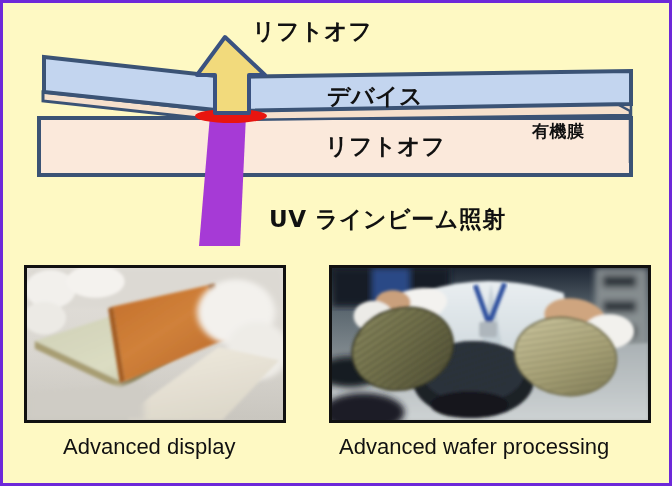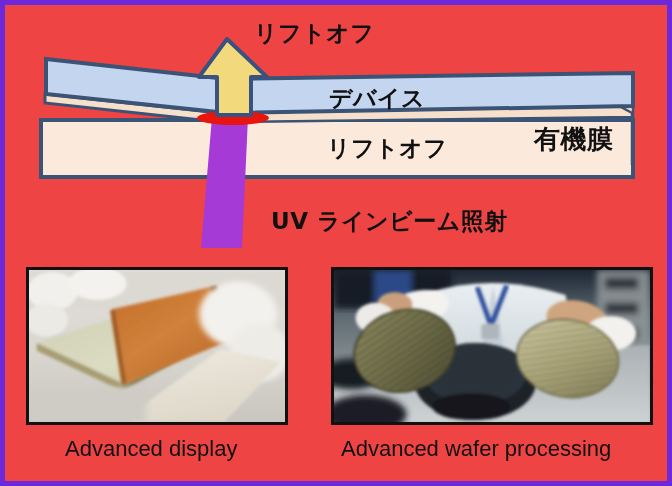--- a/index.html
+++ b/index.html
@@ -4,22 +4,22 @@
 <style>
   html, body {
     margin: 0;
     padding: 0;
     background: #ffffff;
   }
   #slide {
     position: relative;
     width: 672px;
     height: 486px;
-    background: #ef4444;
-    border: 5px solid #6d28d9;
+    background: #fef9c3;
+    border: 3px solid #6d28d9;
     box-sizing: border-box;
     overflow: hidden;
     font-family: "Liberation Sans", "DejaVu Sans", sans-serif;
   }
 
   
   #diagram {
     position: absolute;
     left: 0; top: 0;
     width: 666px; height: 252px;
@@ -42,21 +42,21 @@
   #label-device {
     left: 324px; top: 78px;
     font-size: 23px;
   }
   #label-glass {
     left: 322px; top: 128px;
     font-size: 23px;
   }
   #label-organic {
     left: 529px; top: 117px;
-    font-size: 26px;
+    font-size: 17px;
   }
   #label-uv {
     left: 266px; top: 201px;
     font-size: 23px;
   }
 
   
   .photo-frame {
     position: absolute;
     border: 3px solid #111111;

